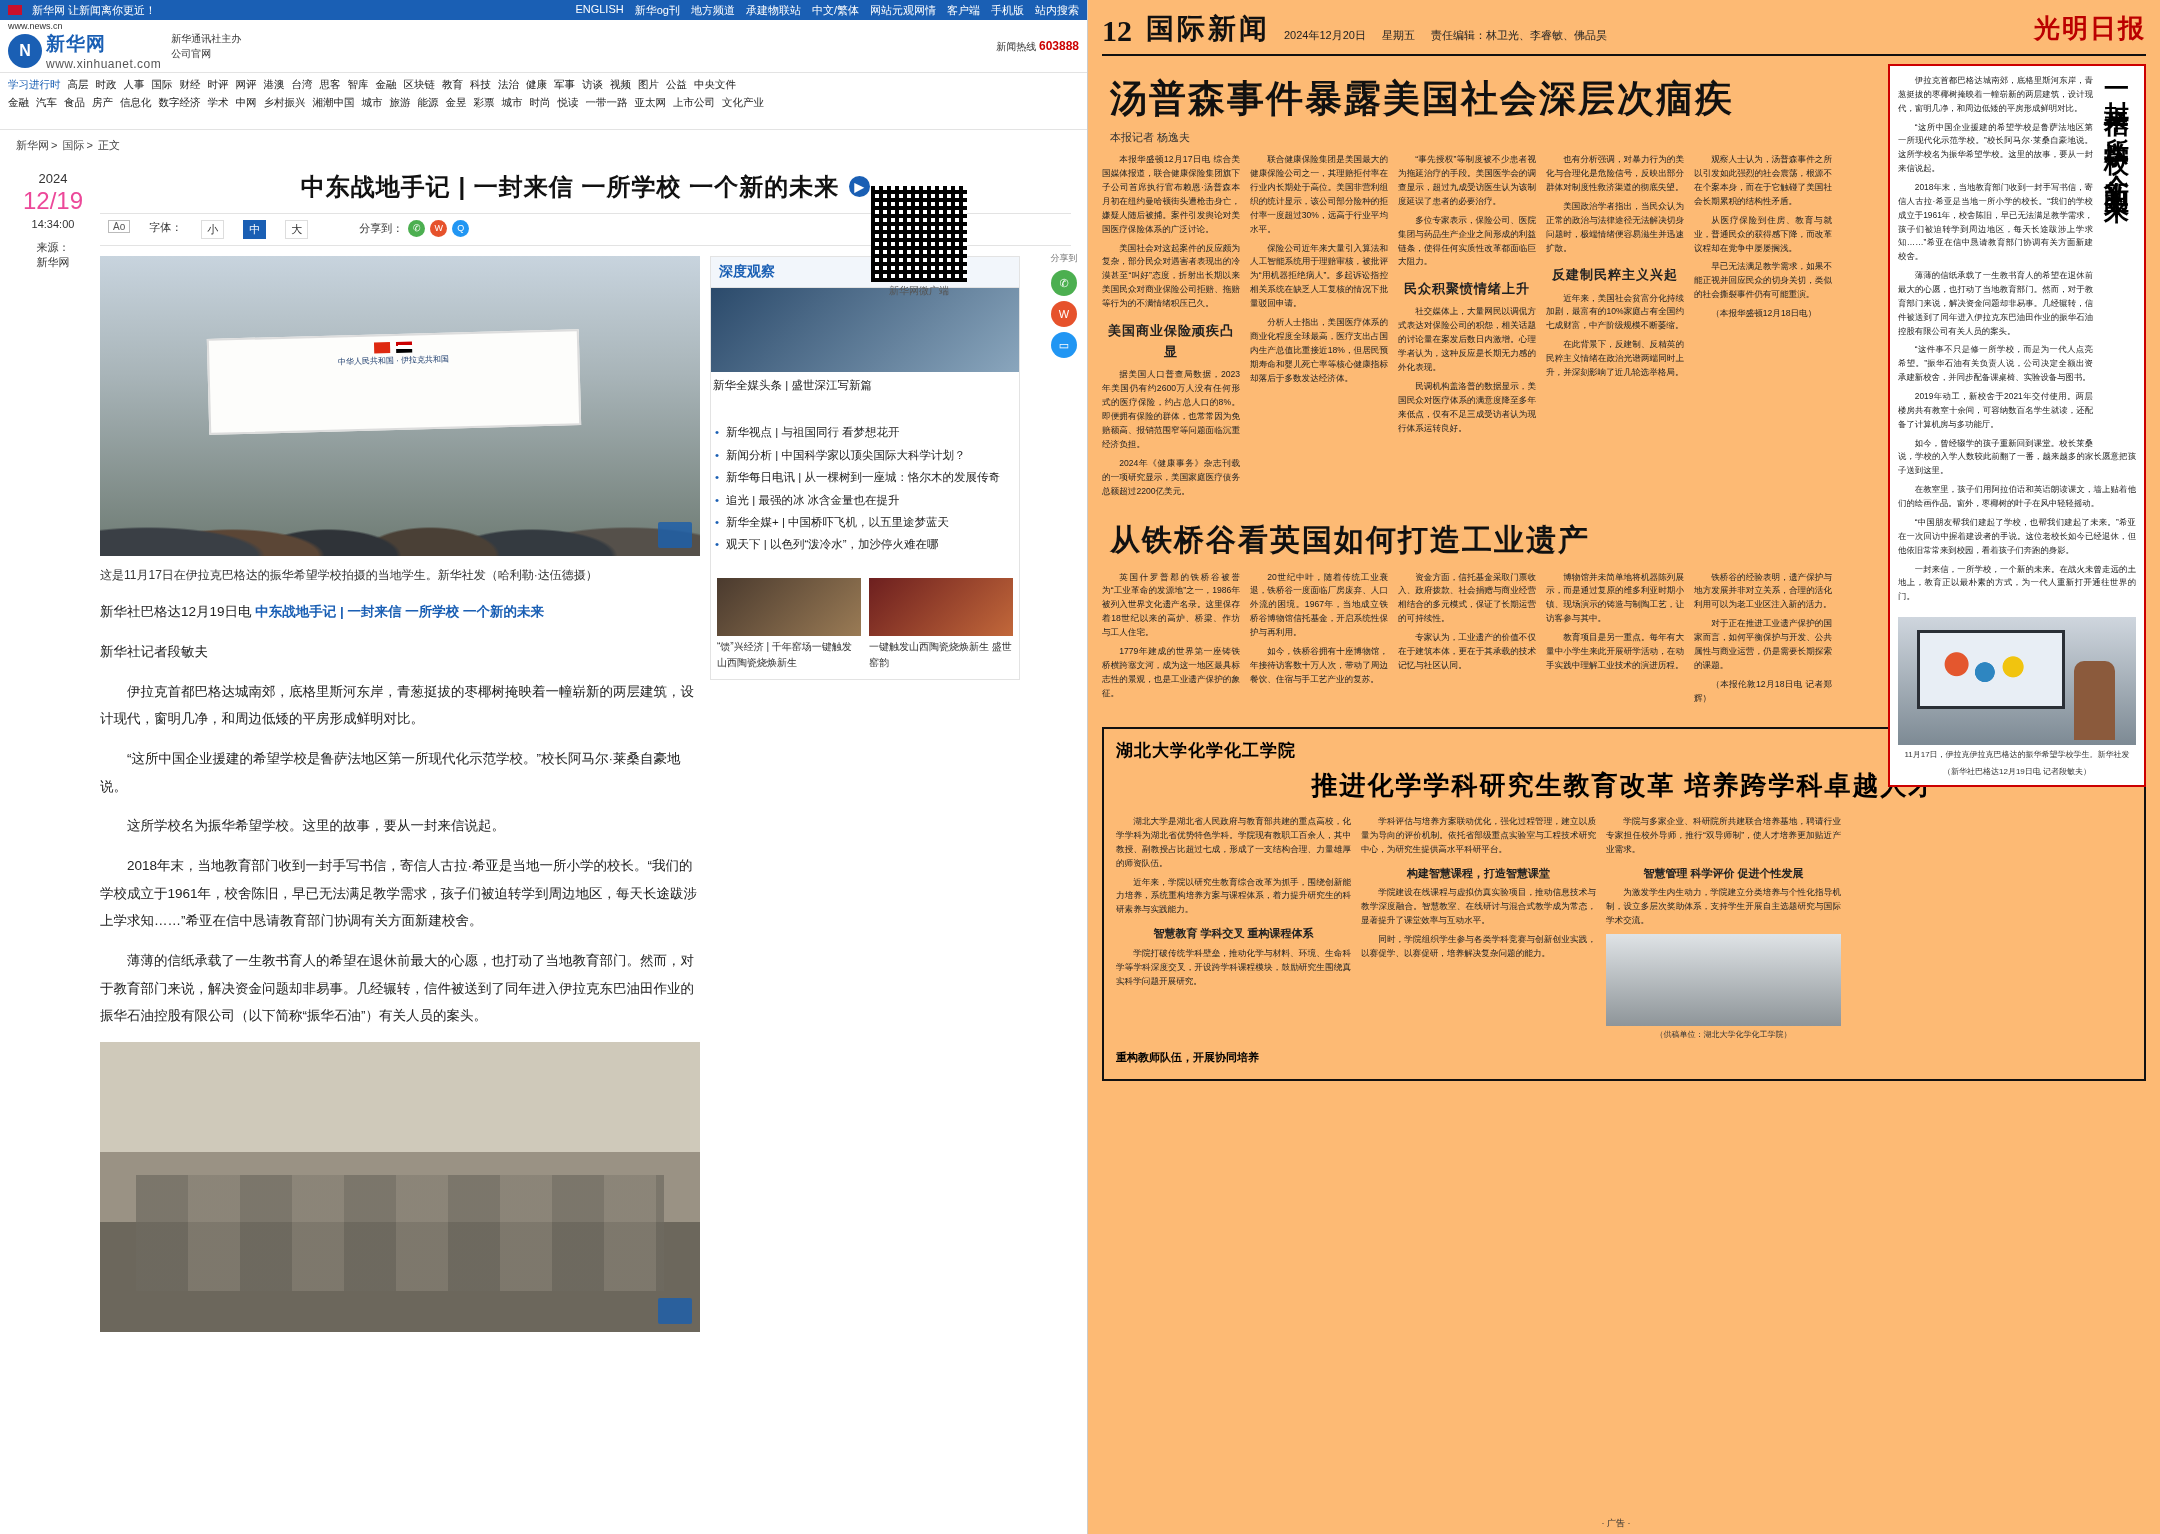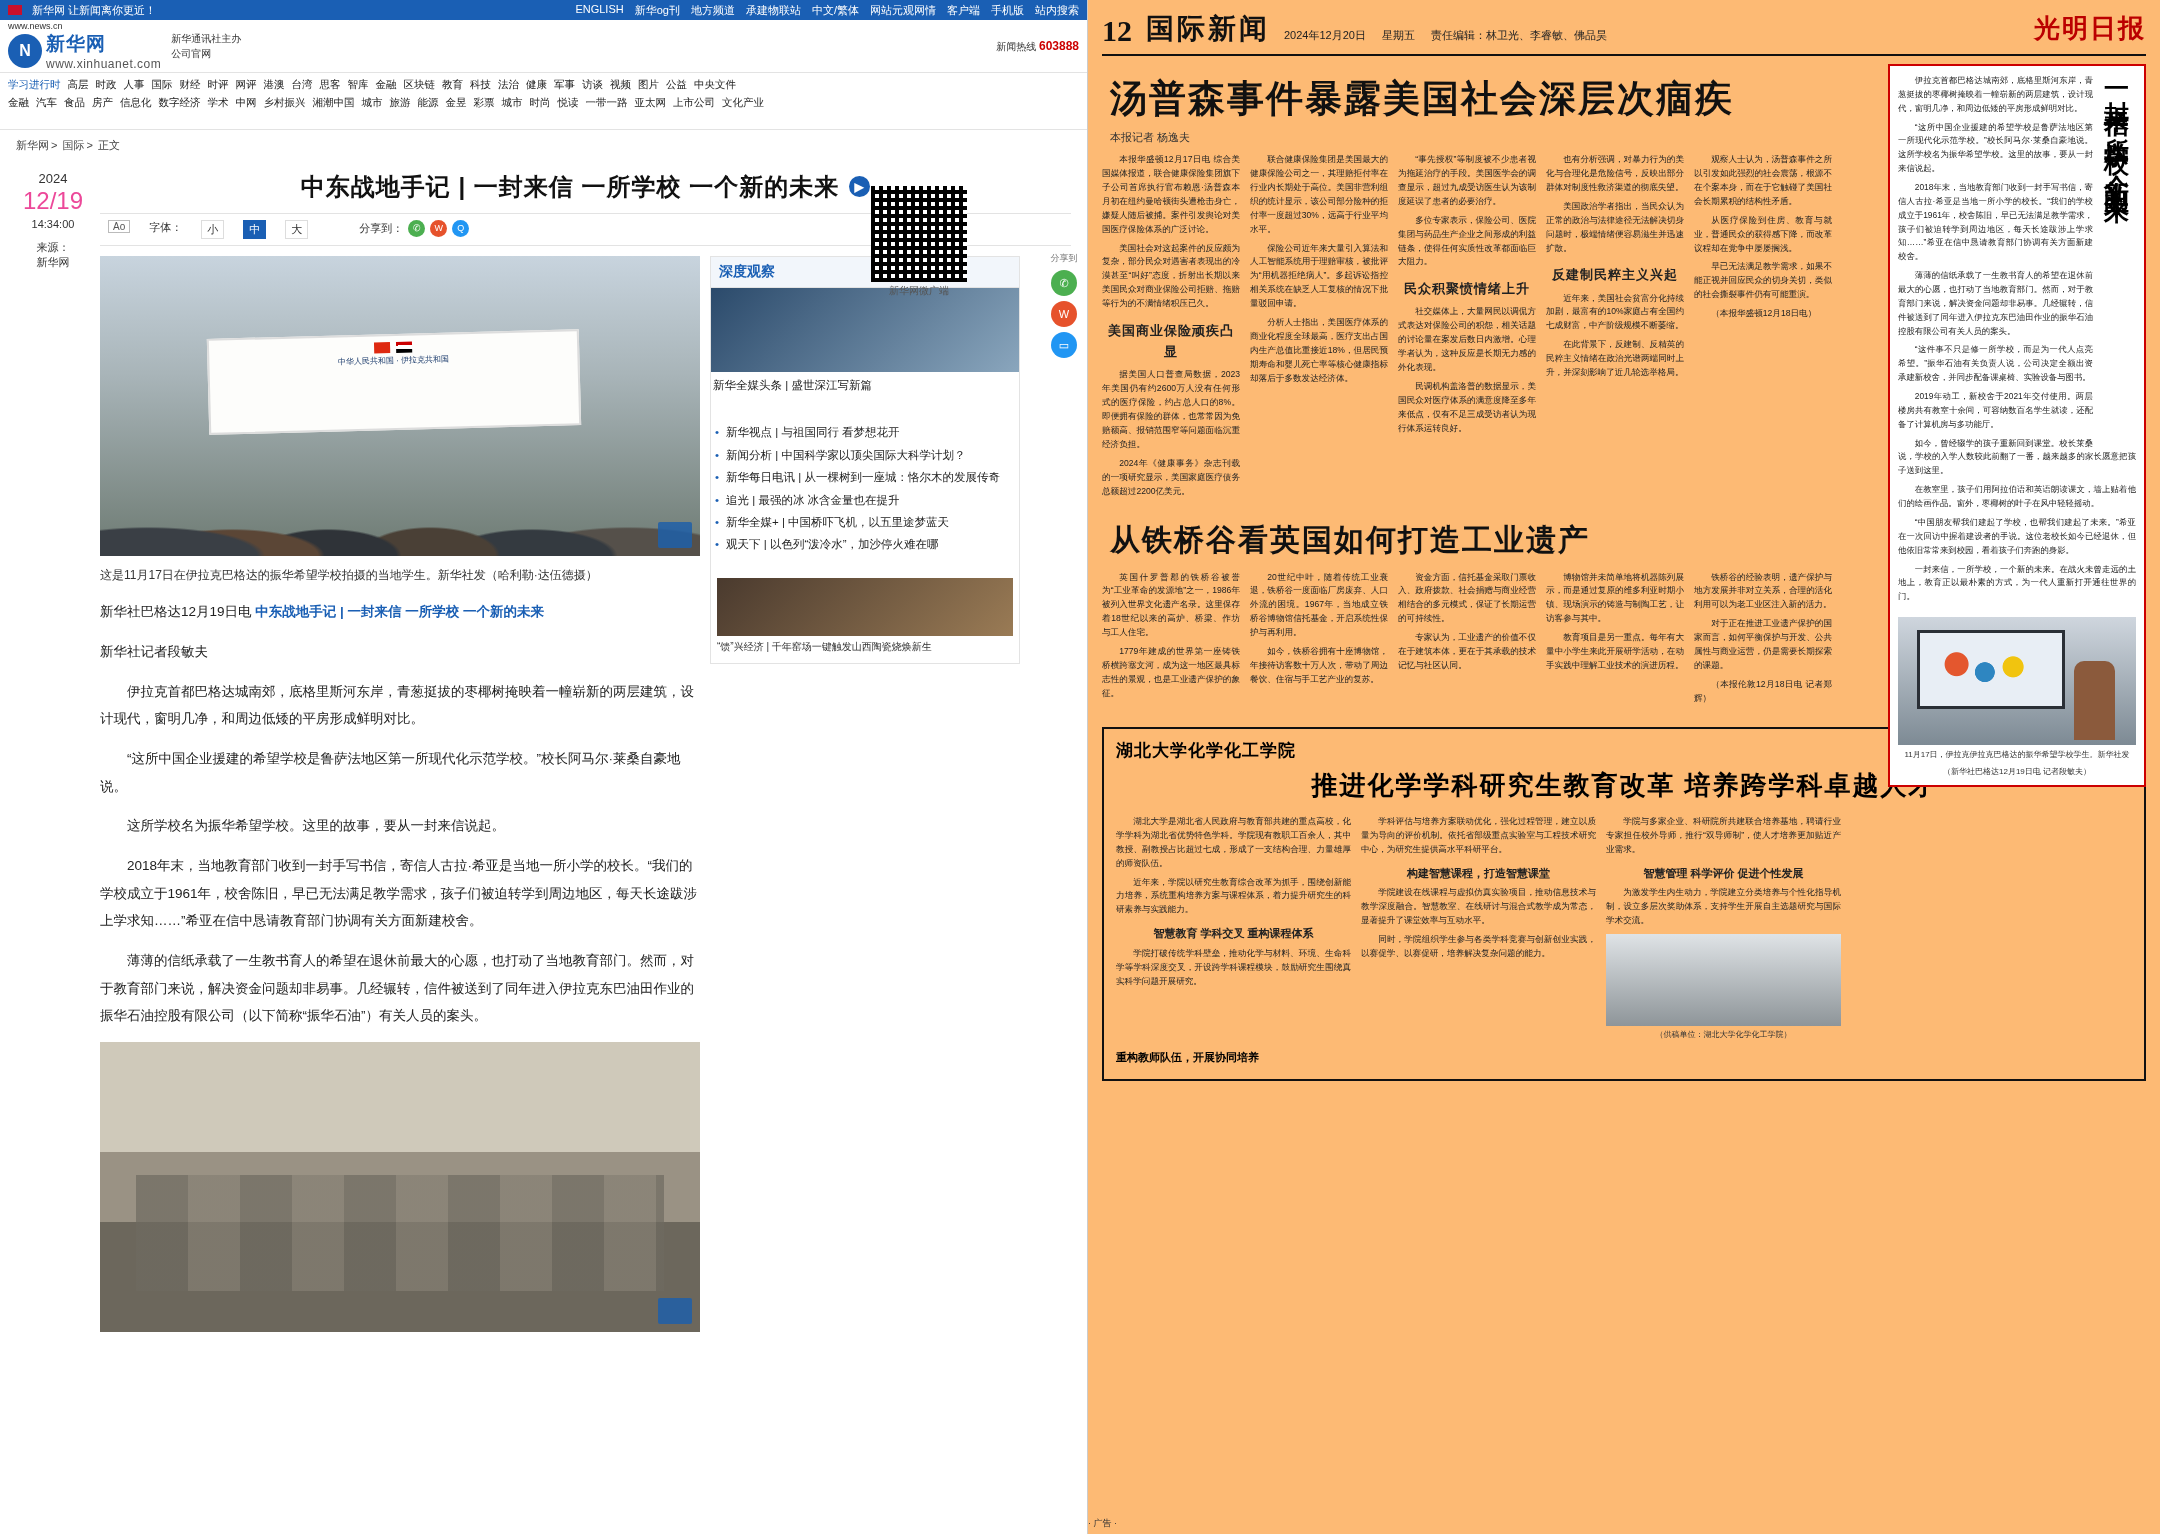--- a/index.html
+++ b/index.html
@@ -141,21 +141,21 @@
       radial-gradient(circle at 70% 45%, #f1c40f 0 12%, transparent 13%); }
   .vphoto .person { position:absolute; right:9%; bottom:4%; width:17%; height:62%; background:#8b5a3c; border-radius:10px 10px 0 0; }
   .vcap { font-size:8px; color:#333; text-align:center; margin-top:4px; }
 
   .adbox { border:2px solid #111; margin-top:12px; padding:10px 12px; }
   .ad-org { font-size:17px; font-weight:bold; letter-spacing:1px; margin-bottom:6px; }
   .ad-title { font-size:26px; font-weight:bold; text-align:center; letter-spacing:2px; margin:4px 0 12px; }
   .ad-sub { font-size:11px; font-weight:bold; text-align:center; margin:8px 0 4px; }
   .ad-photo { height:92px; background:linear-gradient(180deg,#dfe3e6,#8e9599); margin-top:6px; }
   .ad-cap { font-size:8px; text-align:center; color:#333; margin-top:3px; }
-  .pfoot { position:absolute; bottom:4px; left:0; right:16px; font-size:9px; color:#333; }
+  .pfoot { position:absolute; bottom:4px; left:0; right:16px; text-align:center; font-size:9px; color:#333; }
 </style>
 </head>
 <body>
 
 <div class="page">
 
   <div class="web">
 
     <div class="topbar">
       <span class="flagmark"></span>
@@ -331,20 +331,24 @@
                 <li>新华每日电讯 | 从一棵树到一座城：恪尔木的发展传奇</li>
                 <li>追光 | 最强的冰 冰含金量也在提升</li>
                 <li>新华全媒+ | 中国桥吓飞机，以五里途梦蓝天</li>
                 <li>观天下 | 以色列“泼冷水”，加沙停火难在哪</li>
               </ul>
               <div class="thumbrow" style="padding:0 6px 8px">
                 <div class="thumb">
                   <div class="im"></div>
                   <div class="cap">“馈”兴经济 | 千年窑场一键触发山西陶瓷烧焕新生</div>
                 </div>
+                <div class="thumb">
+                  <div class="im b"></div>
+                  <div class="cap">一键触发山西陶瓷烧焕新生 盛世窑韵</div>
+                </div>
               </div>
             </div>
           </div>
         </div>
       </div>
     </div>
 
     <div style="position:absolute; right:120px; top:178px; text-align:center;">
       <div class="qr"></div>
       <div class="qrlabel">新华网微广端</div>

